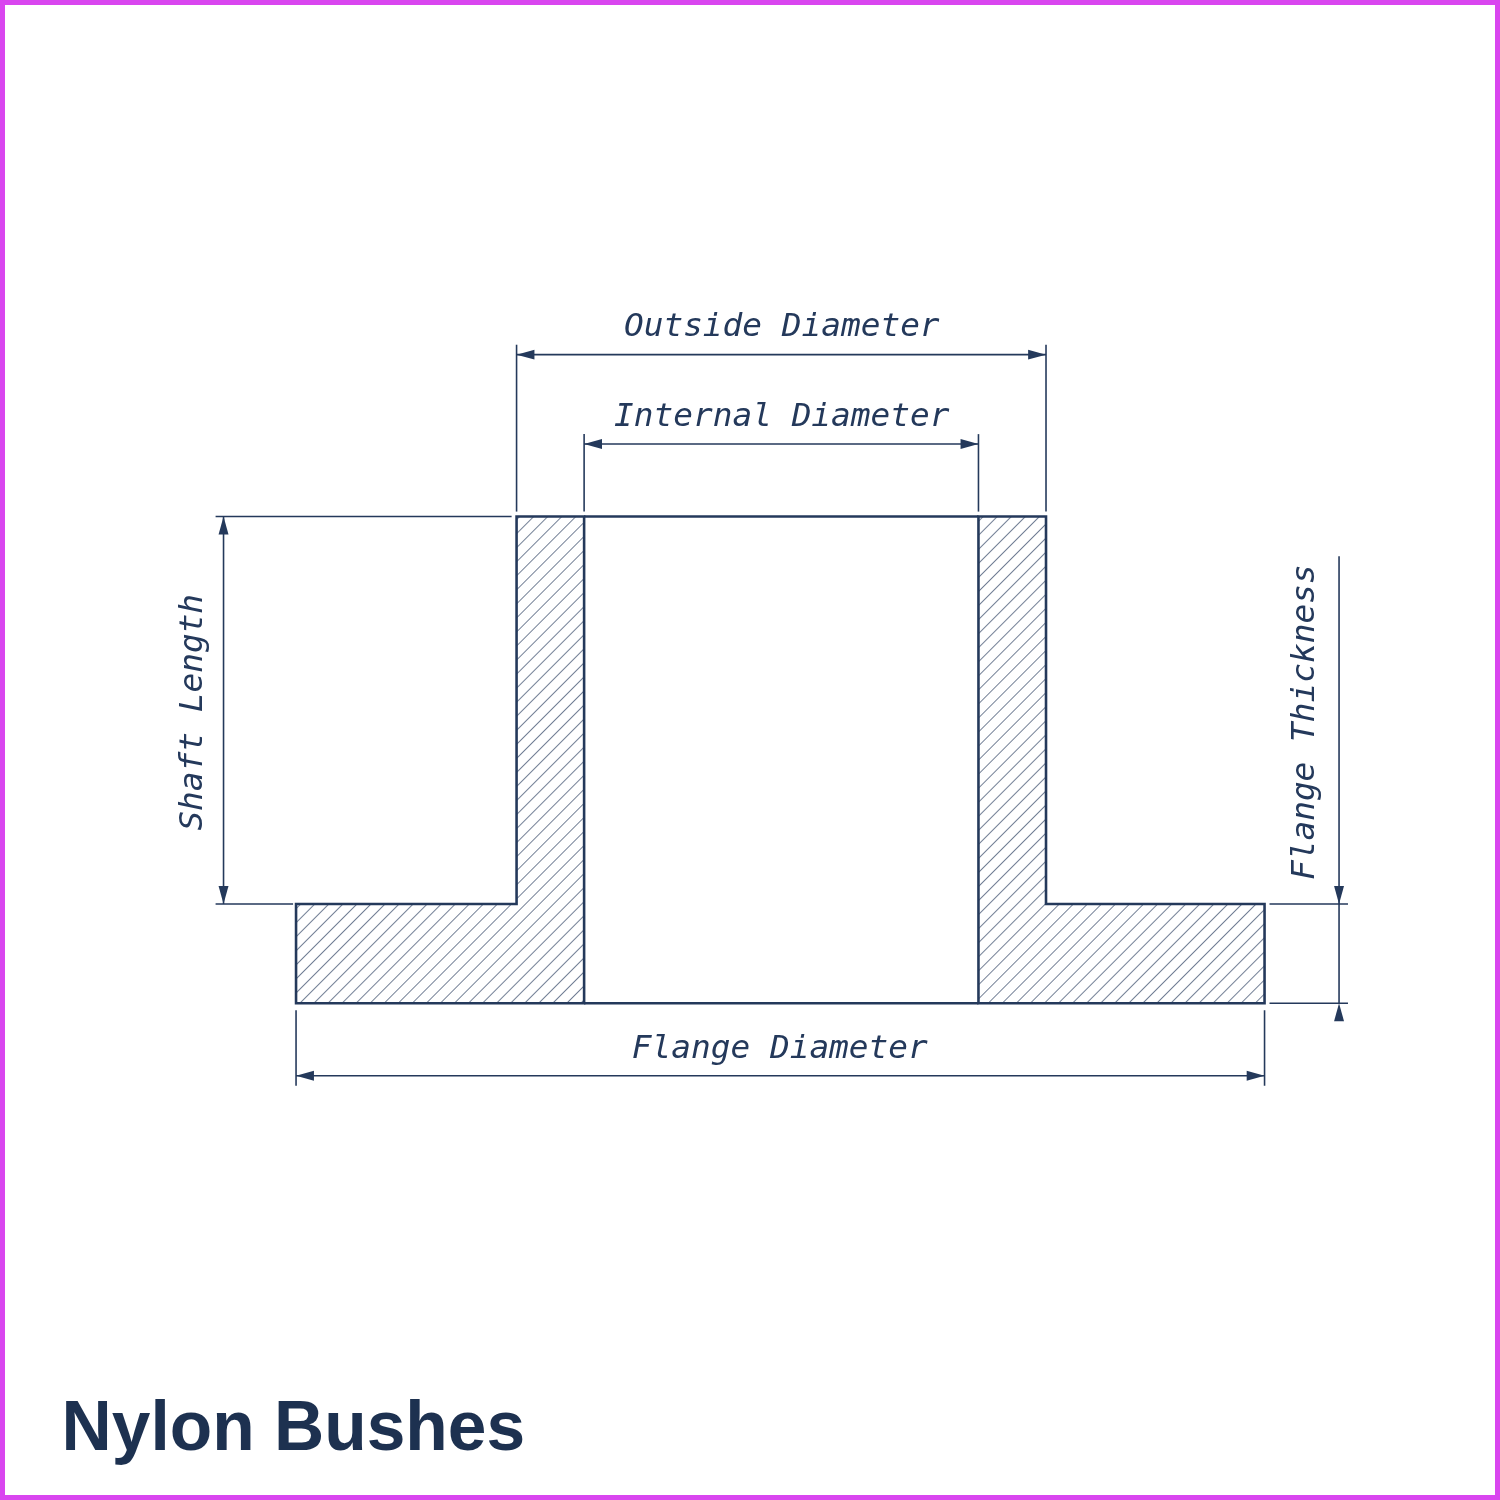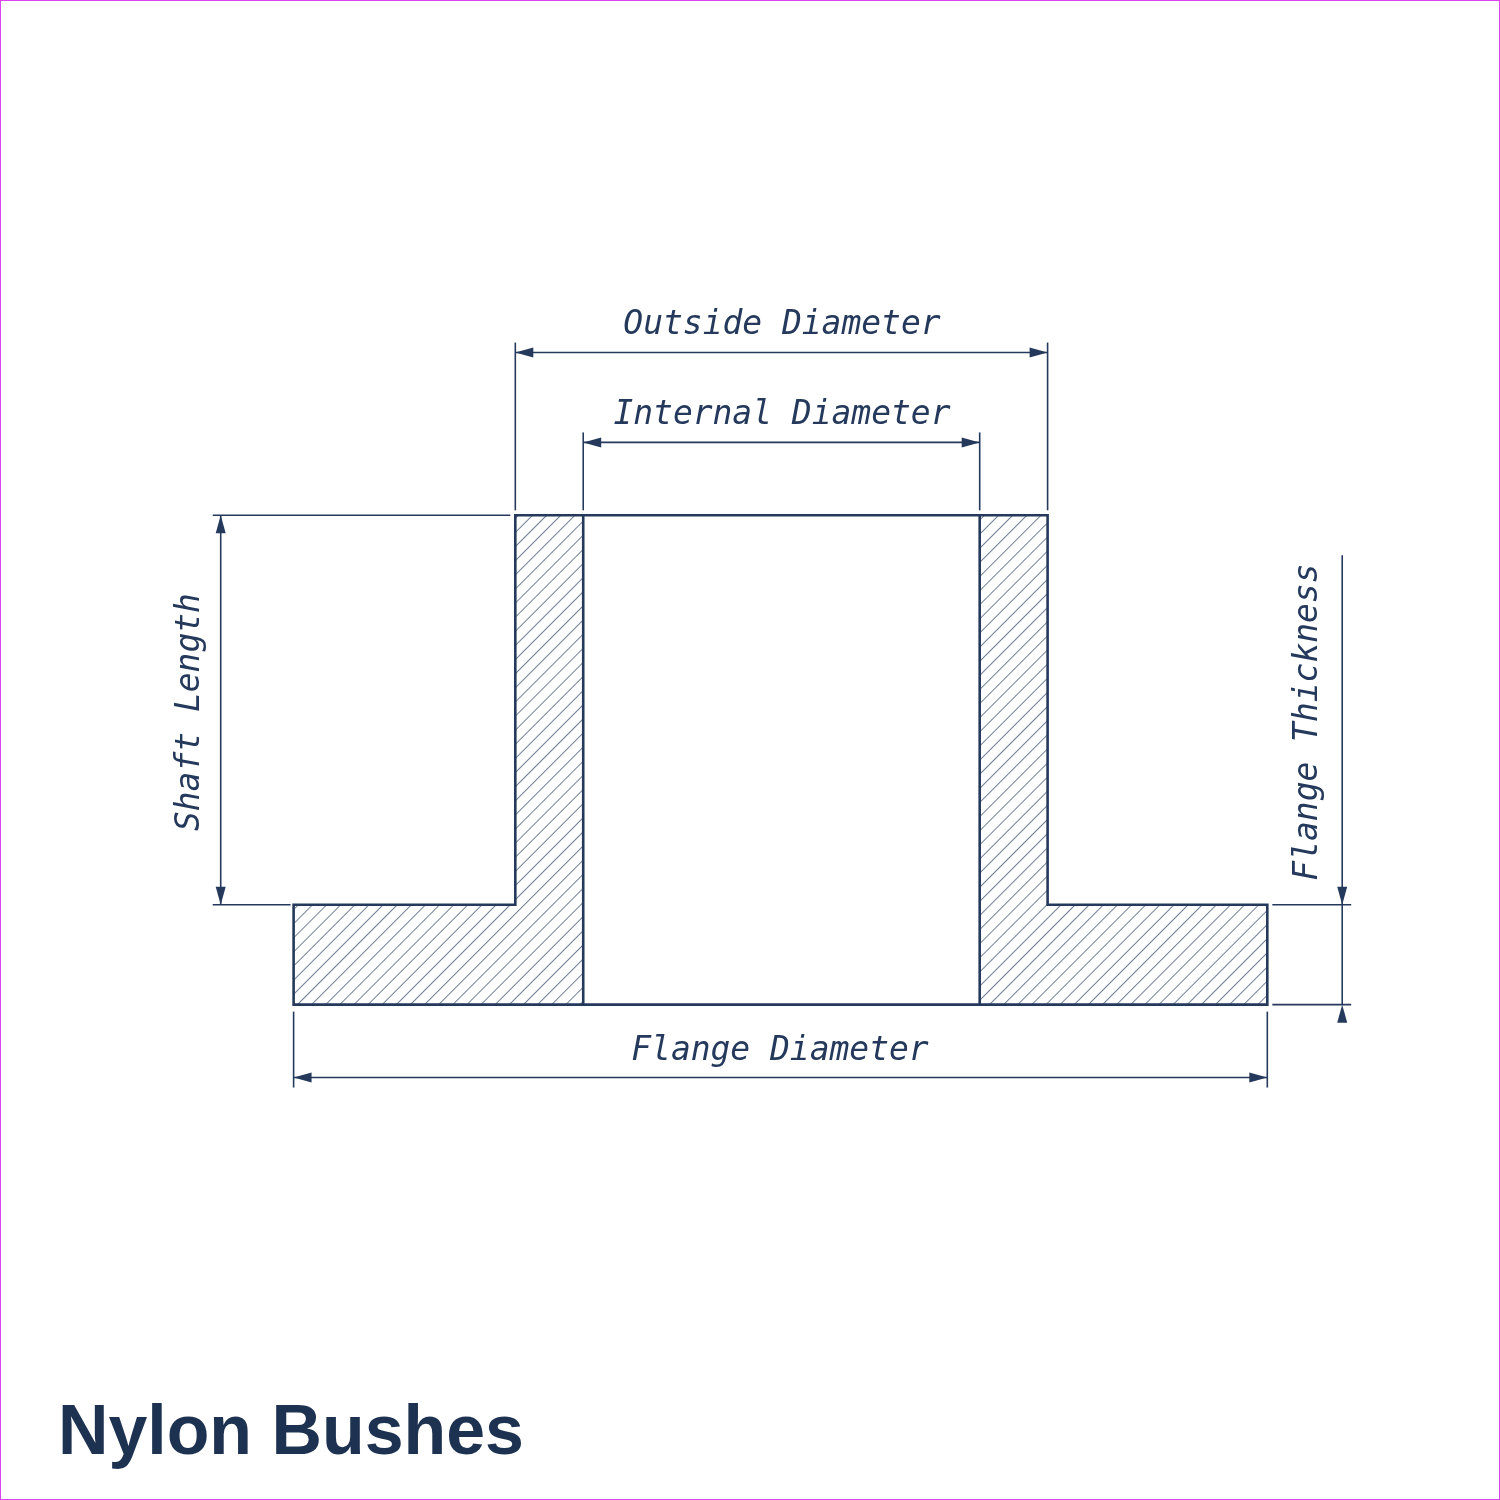--- a/index.html
+++ b/index.html
@@ -4,21 +4,21 @@
 <style>
   :root{
     --line-color:#24395b;
     --title-color:#1d3150;
   }
   html,body{margin:0;padding:0;background:#ffffff;}
   .frame{
     position:relative;
     width:1500px;height:1500px;
     background:#ffffff;
-    border:1px solid #d946ef;
+    border:5px solid #d946ef;
     box-sizing:border-box;
     overflow:hidden;
   }
   svg{display:block;width:100%;height:100%;}
   .part-outline{
     fill:url(#hatch);
     stroke:var(--line-color);
     stroke-width:2.6;
     stroke-linejoin:miter;
   }

